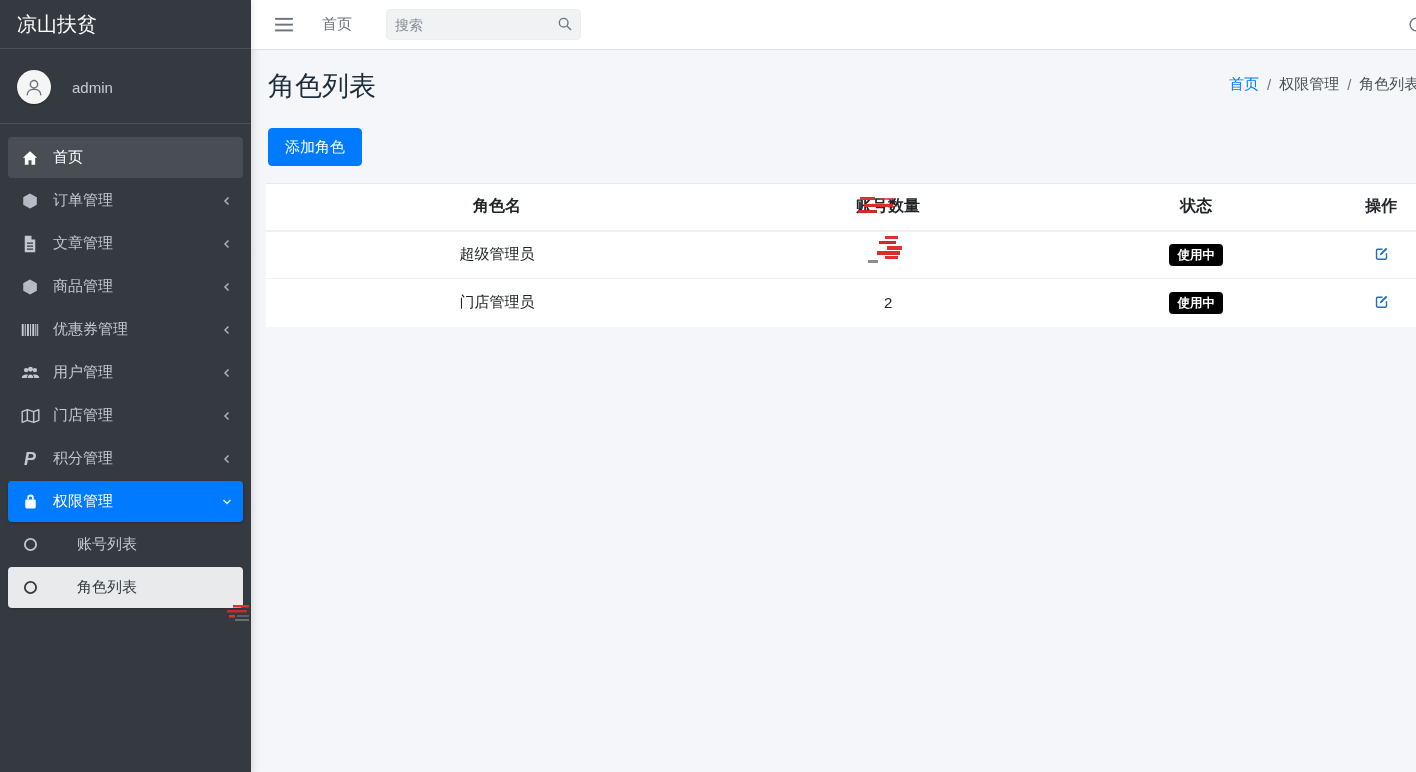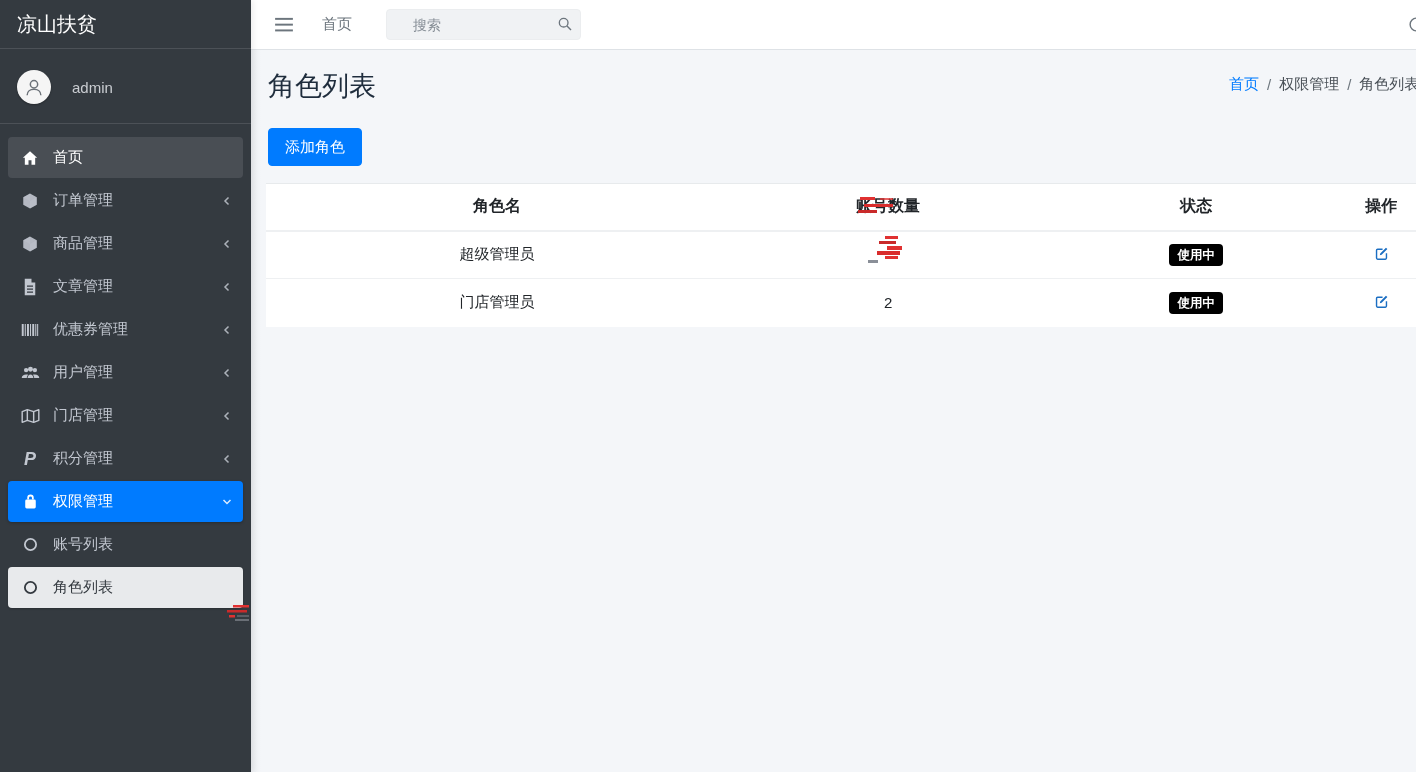--- a/index.html
+++ b/index.html
@@ -13,30 +13,30 @@
   .user-panel { position:absolute; top:50px; left:0; right:0; display:flex; align-items:center; gap:21px; padding:20px 8px 19px 17px; border-bottom:1px solid rgba(255,255,255,.12); }
   .avatar { width:34px; height:34px; border-radius:50%; background:#f5f5f5; display:flex; align-items:center; justify-content:center; color:#6b7178; flex:0 0 34px; box-shadow:0 1px 2px rgba(0,0,0,.3); }
   .user-name { color:#c9ccd1; font-size:15px; }
   .menu { position:absolute; top:137px; left:8px; right:8px; }
   .menu-item { display:flex; align-items:center; height:41px; margin-bottom:2px; border-radius:4px; color:#c2c7d0; padding:0 10px 0 9px; cursor:pointer; }
   .menu-item .mi-icon { width:26px; display:flex; justify-content:center; align-items:center; margin-right:10px; flex:0 0 26px; }
   .menu-item .mi-label { font-size:15px; flex:1; white-space:nowrap; }
   .menu-item .mi-chevron { display:flex; align-items:center; opacity:.85; }
   .menu-item.hovered { background:#494e54; color:#ffffff; }
   .menu-item.active-parent { background:#007bff; color:#ffffff; box-shadow:0 1px 3px rgba(0,0,0,.25); }
-  .menu-item.sub { color:#c2c7d0; }
+  .menu-item.sub { color:#c2c7d0;gap:24px; }
   .menu-item.sub-active { background:#e8eaec; color:#343a40; box-shadow:0 1px 2px rgba(0,0,0,.2); }
   .p-glyph { font-size:18px; font-weight:700; font-style:italic; line-height:1; }
 
   
   .topbar { position:absolute; left:251px; top:0; width:1165px; height:50px; background:#ffffff; border-bottom:1px solid #dee2e6; display:flex; align-items:center; z-index:2; }
   .hamburger { margin-left:24px; color:#6c757d; display:flex; cursor:pointer; }
   .top-link { margin-left:29px; color:#6c757d; font-size:15px; text-decoration:none; cursor:pointer; white-space:nowrap; }
   .search-wrap { position:relative; margin-left:34px; width:195px; }
-  .search-input { width:195px; height:31px; background:#f0f2f4; border:1px solid #ebedef; border-radius:4px; padding:0 32px 0 26px; font-size:14px; color:#4c1d95; font-family:inherit; outline:none; }
+  .search-input { width:195px; height:31px; background:#f0f2f4; border:1px solid #ebedef; border-radius:4px; padding:0 32px 0 8px; font-size:14px; color:#4c1d95; font-family:inherit; outline:none; }
   .search-input::placeholder { color:#868e96; }
   .search-icon { position:absolute; right:8px; top:7px; color:#6c757d; pointer-events:none; }
   .topbar-edge-icon { position:absolute; right:-9px; top:16px; color:#6c757d; }
 
   
   .content { position:absolute; left:251px; top:50px; width:1165px; height:722px; background:linear-gradient(to right,#eceef1 0,#f4f6f9 10px); }
   .page-title { position:absolute; left:17px; top:18px; font-size:27px; color:#1f2d3d; font-weight:500; }
   .breadcrumb { position:absolute; left:978px; top:25px; font-size:15px; white-space:nowrap; display:flex; align-items:center; }
   .crumb-link { color:#007bff; cursor:pointer; }
   .crumb-sep { color:#6c757d; margin:0 8px; }
@@ -99,41 +99,41 @@
         <span class="mi-label">订单管理</span>
         <span class="mi-chevron">
           <svg width="12" height="12" viewBox="0 0 24 24" fill="none" stroke="currentColor" stroke-width="3">
               <polyline points="15,5 8,12 15,19"></polyline>
             </svg>
         </span>
       </div>
 
       <div class="menu-item">
         <span class="mi-icon">
+          <svg width="16" height="18" viewBox="0 0 20 24" fill="currentColor">
+              <path d="M3 1h9l5 5v17H3V1zm9 0v5h5"></path>
+              <path d="M6 10h8v1.6H6zM6 14h8v1.6H6zM6 18h8v1.6H6z" fill="#343a40"></path>
+            </svg>
+        </span>
+        <span class="mi-label">文章管理</span>
+        <span class="mi-chevron">
+          <svg width="12" height="12" viewBox="0 0 24 24" fill="none" stroke="currentColor" stroke-width="3">
+              <polyline points="15,5 8,12 15,19"></polyline>
+            </svg>
+        </span>
+      </div>
+
+      <div class="menu-item">
+        <span class="mi-icon">
           <svg width="18" height="18" viewBox="0 0 24 24" fill="currentColor">
               <path d="M12 2 21 7v10l-9 5-9-5V7l9-5z" opacity=".9"></path>
               <path d="M12 2v10L3 7l9-5zm0 10 9-5v10l-9 5V12z" opacity=".35"></path>
             </svg>
         </span>
         <span class="mi-label">商品管理</span>
-        <span class="mi-chevron">
-          <svg width="12" height="12" viewBox="0 0 24 24" fill="none" stroke="currentColor" stroke-width="3">
-              <polyline points="15,5 8,12 15,19"></polyline>
-            </svg>
-        </span>
-      </div>
-
-      <div class="menu-item">
-        <span class="mi-icon">
-          <svg width="16" height="18" viewBox="0 0 20 24" fill="currentColor">
-              <path d="M3 1h9l5 5v17H3V1zm9 0v5h5"></path>
-              <path d="M6 10h8v1.6H6zM6 14h8v1.6H6zM6 18h8v1.6H6z" fill="#343a40"></path>
-            </svg>
-        </span>
-        <span class="mi-label">文章管理</span>
         <span class="mi-chevron">
           <svg width="12" height="12" viewBox="0 0 24 24" fill="none" stroke="currentColor" stroke-width="3">
               <polyline points="15,5 8,12 15,19"></polyline>
             </svg>
         </span>
       </div>
 
       <div class="menu-item">
         <span class="mi-icon">
           <svg width="18" height="16" viewBox="0 0 24 20" fill="currentColor">

